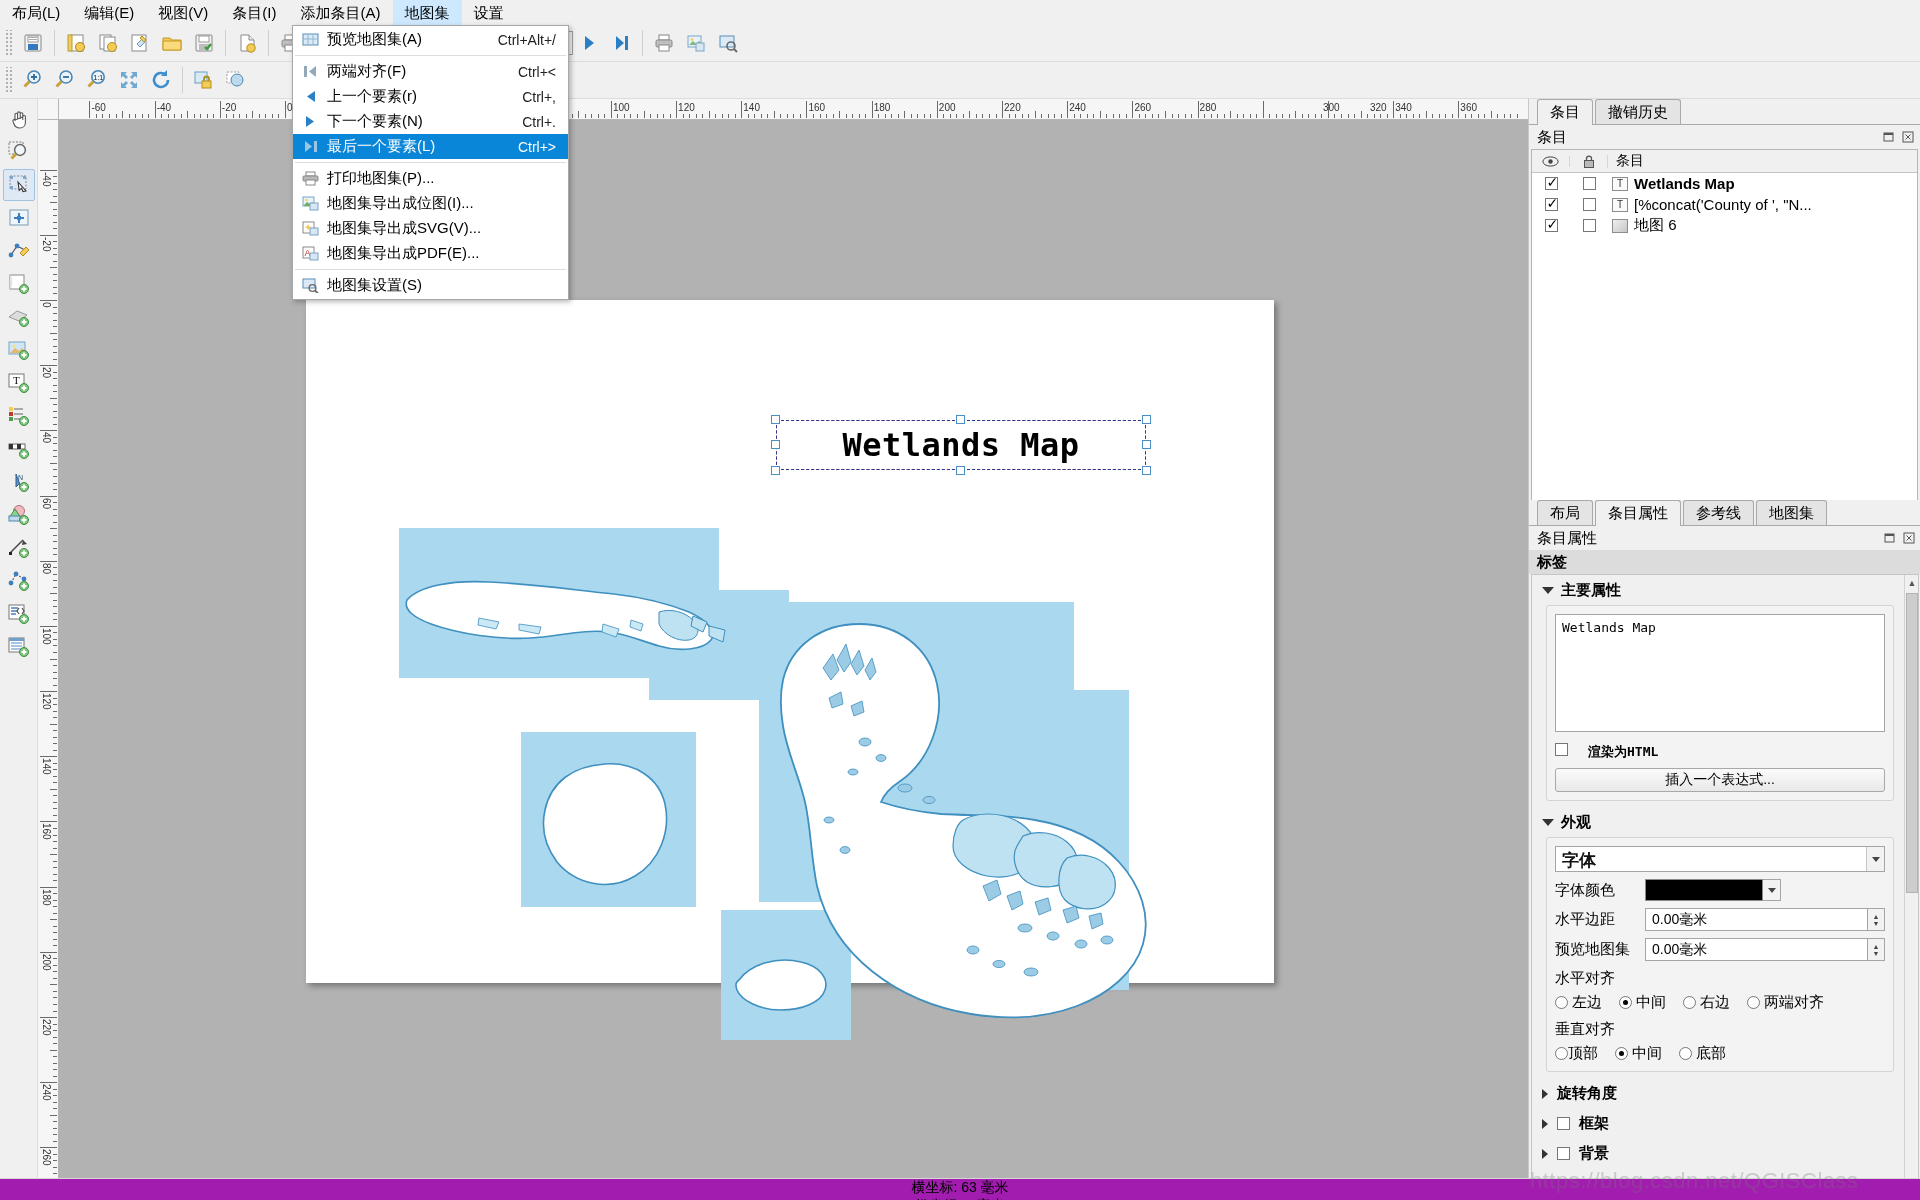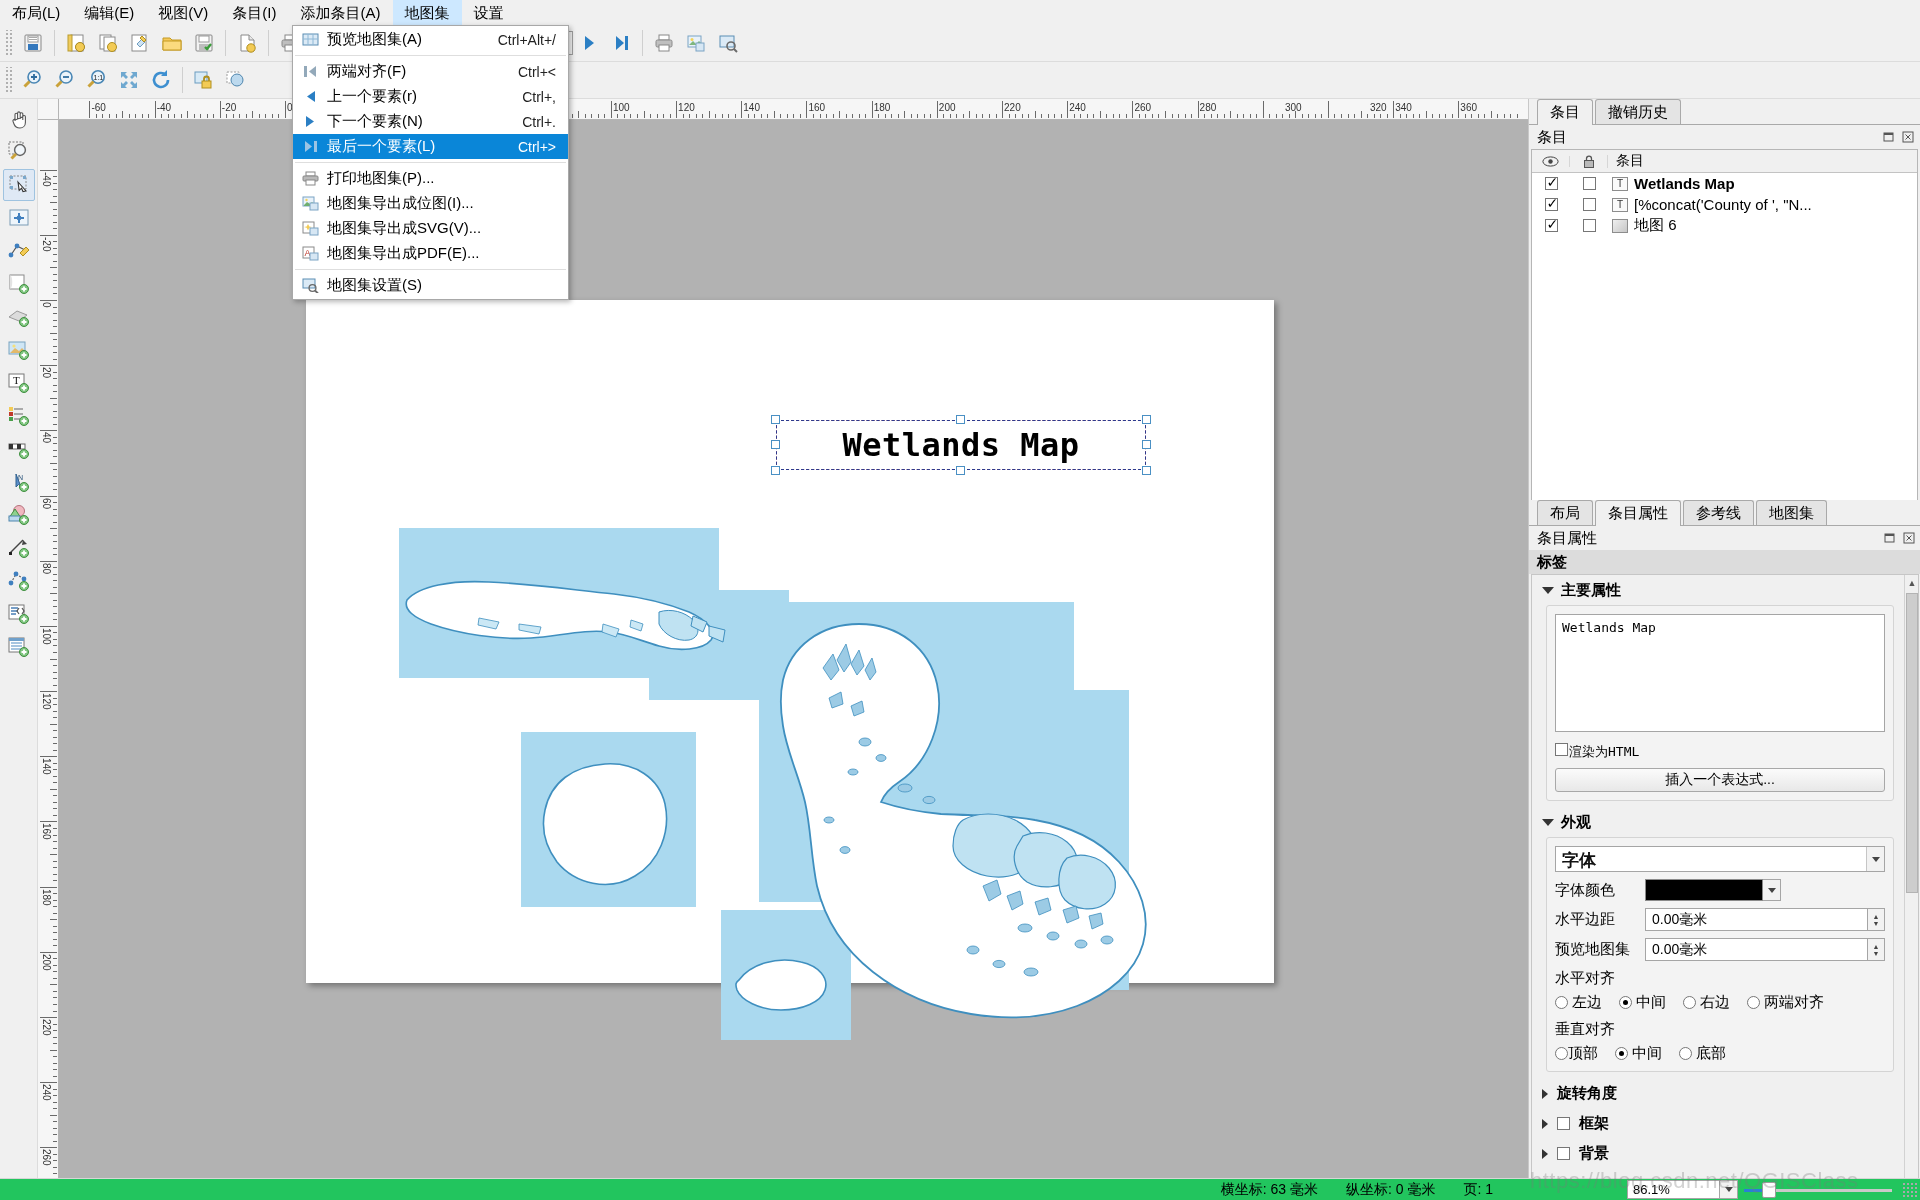--- a/index.html
+++ b/index.html
@@ -175,21 +175,21 @@
   .grp-hdr{ display:flex; align-items:center; gap:7px; padding:6px 0 5px 10px;
      font-size:15px; font-weight:bold; }
   .tri{ width:0;height:0;border-left:6px solid #333;border-top:5px solid transparent;border-bottom:5px solid transparent;}
   .tri.open{ border-left:6px solid transparent; border-right:6px solid transparent;
      border-top:7px solid #333; border-bottom:none; }
   .grp-body{ margin:0 8px 6px 14px; background:#f3f3f3; border:1px solid #d4d4d4;
      border-radius:3px; padding:8px; }
   .ta{ width:100%; height:118px; border:1px solid #a5a5a5; background:#fff;
      font-family:"DejaVu Sans Mono","Liberation Mono",monospace; font-size:13px;
      padding:5px 6px; resize:none; color:#000; }
-  .chkrow{ display:flex; align-items:flex-start; gap:1px; margin-top:8px; font-size:14px;}
+  .chkrow{ display:flex; align-items:flex-start; gap:20px; margin-top:8px; font-size:14px;font-weight:bold;}
   .btnwide{ display:block; width:100%; margin-top:7px; height:24px; font-size:14px;
      background:linear-gradient(#fbfbfb,#e8e8e8); border:1px solid #a8a8a8; border-radius:3px; cursor:pointer;
      font-family:"Liberation Sans",sans-serif; }
   .fontsel{ display:flex; height:26px; border:1px solid #a5a5a5; background:#fff; }
   .fontsel .fv{ flex:1; padding:2px 6px; font-family:"DejaVu Sans Mono",monospace;
      font-size:17px; font-weight:bold; overflow:hidden; white-space:nowrap; color:#111;}
   .fontsel .dn{ width:18px; background:#f2f2f2; border-left:1px solid #c6c6c6;
      display:flex; align-items:center; justify-content:center; font-size:8px; }
   .frow{ display:flex; align-items:center; gap:8px; margin-top:7px; font-size:15px; }
   .flbl{ width:82px; flex:none; }
@@ -209,22 +209,22 @@
      background:#fff; position:relative; flex:none; }
   .rad.on::after{ content:""; position:absolute; left:3px; top:3px; width:5px; height:5px;
      border-radius:50%; background:#000; }
   .radlbl{ margin-right:13px; }
   .collapsed-row{ display:flex; align-items:center; gap:9px; padding:6px 0 5px 10px;
      font-size:15px; font-weight:bold; }
 
   
   .statusbar{
     position:absolute; left:0; bottom:0; width:1920px; height:22px;
-    background:#22c55e; border-top:1px solid #d6d6d6;
-    display:flex; align-items:center; font-size:14px;
+    background:#a21caf; border-top:1px solid #d6d6d6;
+    display:flex; align-items:center; font-size:14px;flex-direction:column;
   }
   .statusbar .sp{ flex:1; }
   .st-item{ padding:0 14px; white-space:nowrap; }
   .zoom-combo{ display:flex; height:19px; margin-right:6px;}
   .zoom-combo input{ width:92px; border:1px solid #a5a5a5; border-right:none; font-size:13px;
      padding:0 5px; background:#fff; font-family:"Liberation Sans",sans-serif;}
   .zoom-combo .dn{ width:19px; border:1px solid #a5a5a5; background:#f2f2f2;
      display:flex; align-items:center; justify-content:center; font-size:8px;}
   .zslider{ position:relative; width:148px; height:19px; margin-right:10px; }
   .zslider .track{ position:absolute; left:0; top:9px; width:148px; height:3px; background:#c9c9c9; }
@@ -759,21 +759,21 @@
       <div class="rt" style="left: 1166.11px; top: 15px; width: 1px; height: 4px;"></div>
       <div class="rt" style="left: 1172.63px; top: 15px; width: 1px; height: 4px;"></div>
       <div class="rt" style="left: 1179.15px; top: 15px; width: 1px; height: 4px;"></div>
       <div class="rt" style="left: 1185.67px; top: 15px; width: 1px; height: 4px;"></div>
       <div class="rt" style="left: 1192.19px; top: 12px; width: 1px; height: 7px;"></div>
       <div class="rt" style="left: 1198.7px; top: 15px; width: 1px; height: 4px;"></div>
       <div class="rt" style="left: 1205.22px; top: 15px; width: 1px; height: 4px;"></div>
       <div class="rt" style="left: 1211.74px; top: 15px; width: 1px; height: 4px;"></div>
       <div class="rt" style="left: 1218.26px; top: 15px; width: 1px; height: 4px;"></div>
       <div class="rt" style="left: 1224.78px; top: 2px; width: 1px; height: 17px;"></div>
-      <div class="rlabel" style="left: 1215px; top: 3px; padding-left: 32px;">300</div>
+      <div class="rlabel" style="left: 1253px; top: 3px; padding-left: 32px;">300</div>
       <div class="rt" style="left: 1231.3px; top: 15px; width: 1px; height: 4px;"></div>
       <div class="rt" style="left: 1237.81px; top: 15px; width: 1px; height: 4px;"></div>
       <div class="rt" style="left: 1244.33px; top: 15px; width: 1px; height: 4px;"></div>
       <div class="rt" style="left: 1250.85px; top: 15px; width: 1px; height: 4px;"></div>
       <div class="rt" style="left: 1257.37px; top: 12px; width: 1px; height: 7px;"></div>
       <div class="rt" style="left: 1263.89px; top: 15px; width: 1px; height: 4px;"></div>
       <div class="rt" style="left: 1270.41px; top: 15px; width: 1px; height: 4px;"></div>
       <div class="rt" style="left: 1276.93px; top: 15px; width: 1px; height: 4px;"></div>
       <div class="rt" style="left: 1283.44px; top: 15px; width: 1px; height: 4px;"></div>
       <div class="rt" style="left: 1289.96px; top: 2px; width: 1px; height: 17px;"></div>

